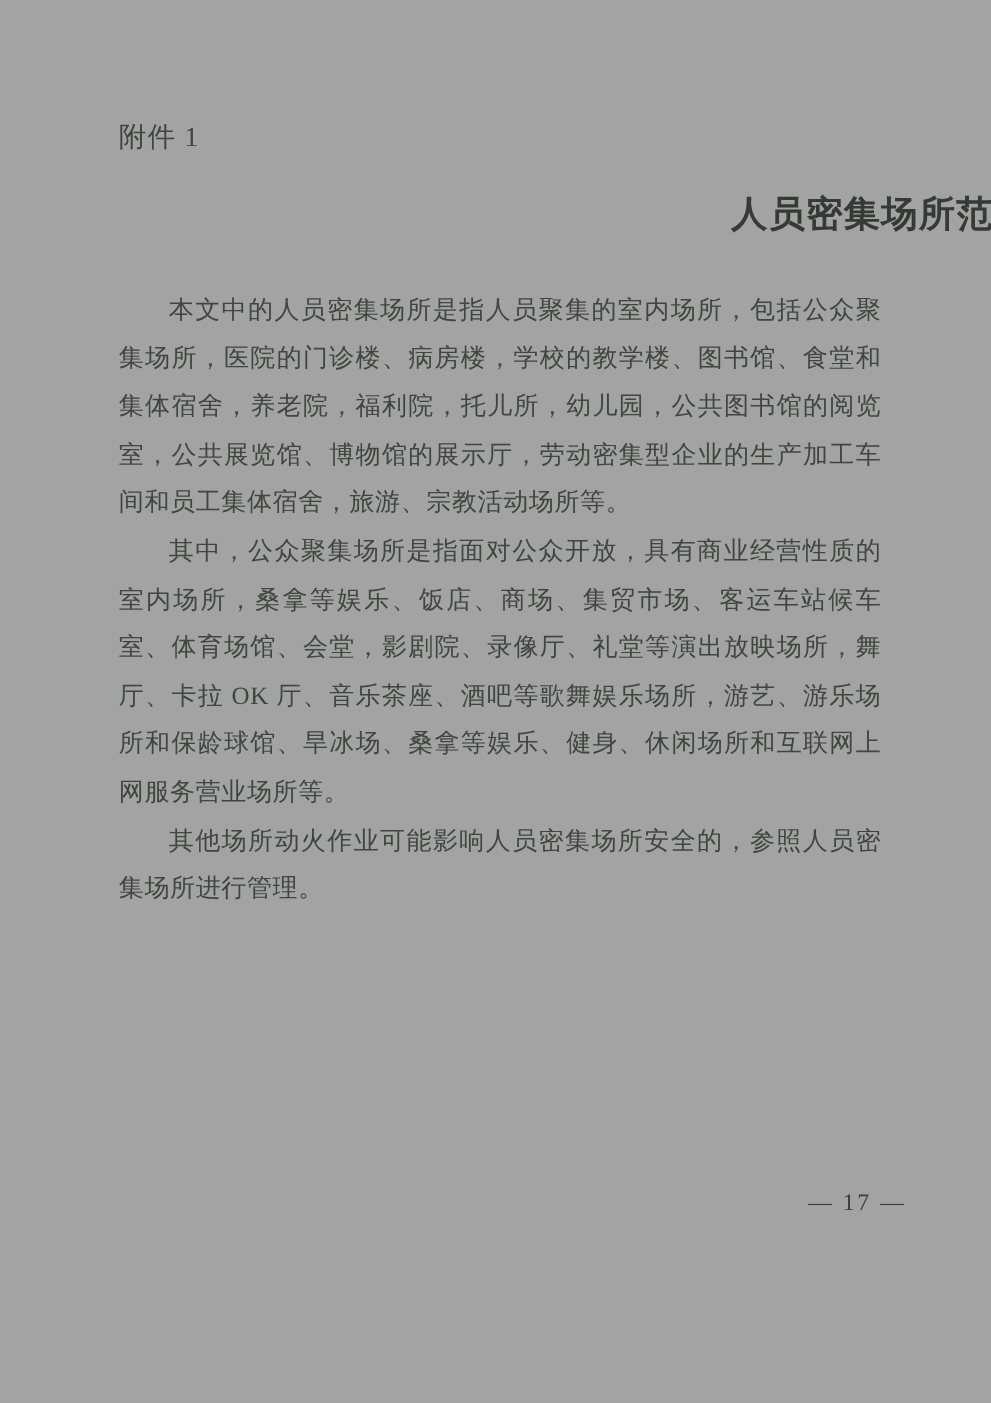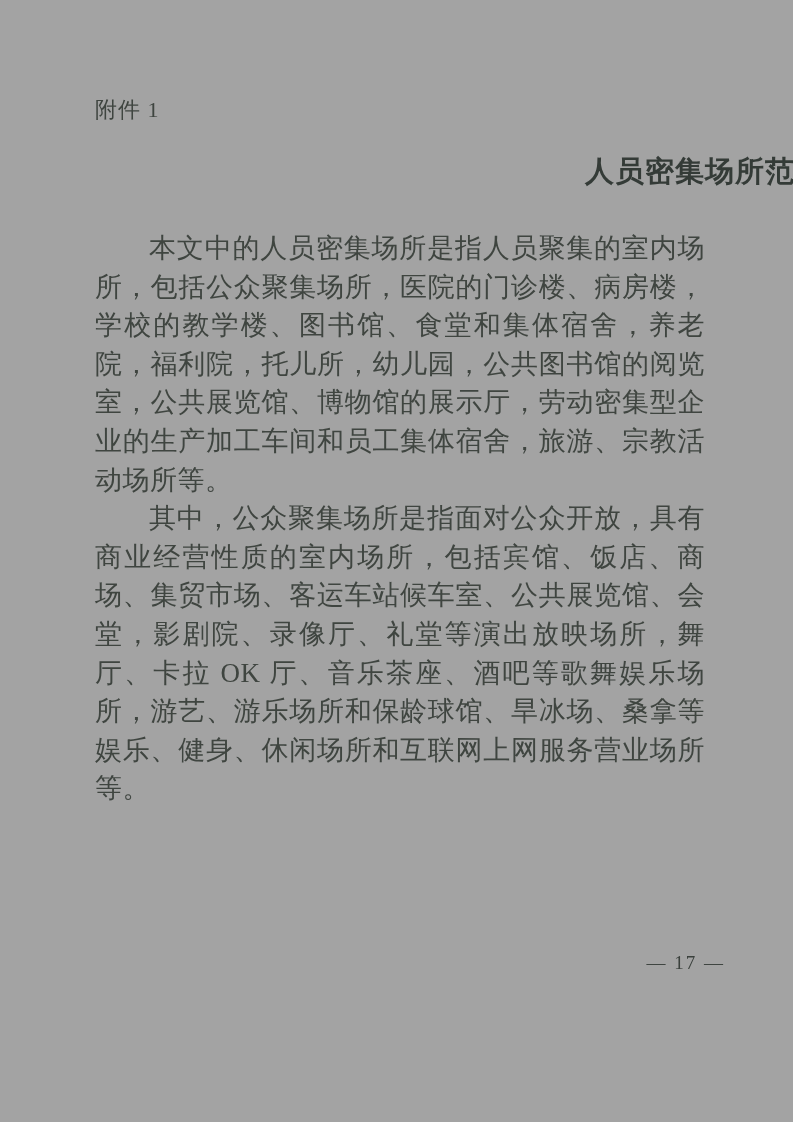--- a/index.html
+++ b/index.html
@@ -37,21 +37,21 @@
     color: #343b37;
     letter-spacing: 1px;
     padding-left: 30px;
     box-sizing: border-box;
   }
   .doc-body {
     position: absolute;
     left: 95px;
     top: 229px;
     width: 610px;
-    font-size: 27px;
+    font-size: 20px;
     line-height: 38.6px;
     text-align: justify;
     text-justify: inter-character;
     letter-spacing: 0.5px;
   }
   .doc-body p {
     margin: 0;
     padding: 0;
     text-indent: 2em;
   }
@@ -69,18 +69,19 @@
 <body>
 
 <div class="page">
 
   <div class="attachment-label">附件 1</div>
 
   <h1 class="doc-title">人员密集场所范围</h1>
 
   <div class="doc-body">
     <p>本文中的人员密集场所是指人员聚集的室内场所，包括公众聚集场所，医院的门诊楼、病房楼，学校的教学楼、图书馆、食堂和集体宿舍，养老院，福利院，托儿所，幼儿园，公共图书馆的阅览室，公共展览馆、博物馆的展示厅，劳动密集型企业的生产加工车间和员工集体宿舍，旅游、宗教活动场所等。</p>
-    <p>其中，公众聚集场所是指面对公众开放，具有商业经营性质的室内场所，包括宾馆、饭店、商场、集贸市场、客运车站候车室、公共展览馆、会堂，影剧院、录像厅、礼堂等演出放映场所，舞厅、卡拉 OK 厅、音乐茶座、酒吧等歌舞娱乐场所，游艺、游乐场所和保龄球馆、旱冰场、桑拿等娱乐、健身、休闲场所和互联网上网服务营业场所等。</p>
+    <p>其中，公众聚集场所是指面对公众开放，具有商业经营性质的室内场所，桑拿等娱乐、饭店、商场、集贸市场、客运车站候车室、体育场馆、会堂，影剧院、录像厅、礼堂等演出放映场所，舞厅、卡拉 OK 厅、音乐茶座、酒吧等歌舞娱乐场所，游艺、游乐场所和保龄球馆、旱冰场、桑拿等娱乐、健身、休闲场所和互联网上网服务营业场所等。</p>
+    <p>其他场所动火作业可能影响人员密集场所安全的，参照人员密集场所进行管理。</p>
   </div>
 
   <div class="page-number">— 17 —</div>
 
 </div>
 
 </body></html>

